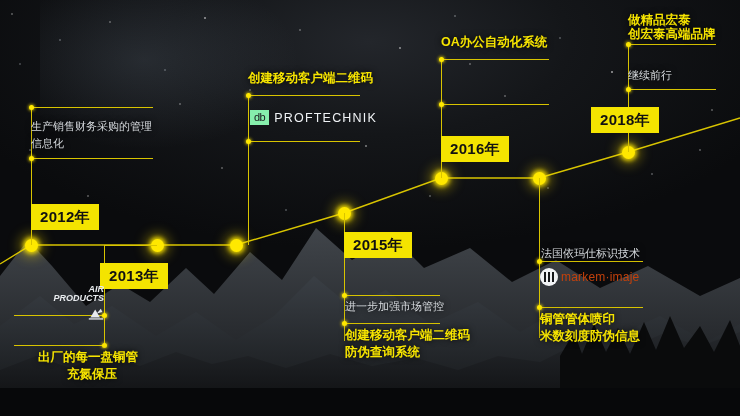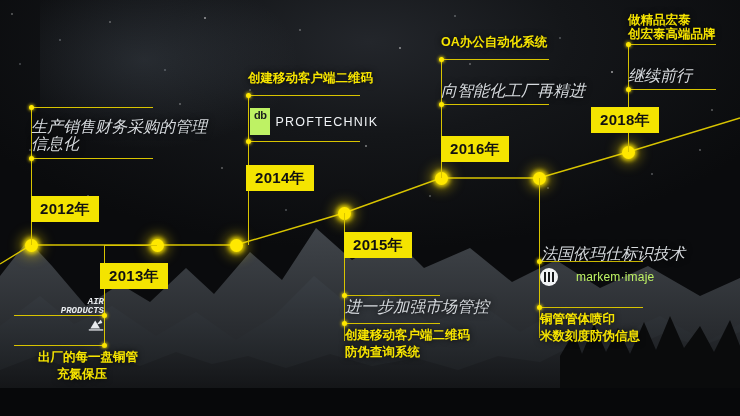--- a/index.html
+++ b/index.html
@@ -57,35 +57,35 @@
     background:#ffe800;box-shadow:0 0 4px 2px rgba(255,232,0,.85),0 0 12px 6px rgba(255,226,0,.35);}
   .dot{position:absolute;width:5px;height:5px;margin:-2.5px 0 0 -2.5px;border-radius:50%;
     background:#ffe800;box-shadow:0 0 3px 1px rgba(255,232,0,.6);}
   .vline{position:absolute;width:1px;background:#d8c400;}
   .hline{position:absolute;height:1px;background:#d8c400;}
   
   .year{position:absolute;background:#f4e400;color:#111;font-weight:bold;
     font-size:15px;line-height:1;padding:5px 9px 6px;letter-spacing:.3px;white-space:nowrap;}
   .head{position:absolute;color:#f6e400;font-weight:bold;font-size:12.5px;line-height:17px;
     white-space:nowrap;text-shadow:0 0 6px rgba(0,0,0,.9);}
-  .sub{position:absolute;color:#d6dade;font-size:16px;line-height:17px;white-space:nowrap;
-    text-shadow:0 0 6px rgba(0,0,0,.9);font-style:italic;}
+  .sub{position:absolute;color:#d6dade;font-size:11px;line-height:17px;white-space:nowrap;
+    text-shadow:0 0 6px rgba(0,0,0,.9);}
   .logotxt{position:absolute;color:#eef1f4;white-space:nowrap;}
   
-  .dbbox{display:inline-block;background:#bef264;color:#1a1c1e;font-weight:bold;font-size:11px;
-    padding:1px 4px 14px;line-height:12px;vertical-align:middle;letter-spacing:-.5px;}
+  .dbbox{display:inline-block;background:#86efac;color:#1a1c1e;font-weight:normal;font-size:11px;
+    padding:1px 4px 2px;line-height:12px;vertical-align:middle;letter-spacing:-.5px;}
   .pfname{font-size:12.5px;letter-spacing:1.2px;vertical-align:middle;margin-left:5px;color:#f0f3f6;}
   
   .ap{font-style:italic;font-weight:bold;font-size:9px;line-height:9px;color:#e8ebee;text-align:right;}
   .apmark{display:inline-block;width:16px;height:13px;vertical-align:middle;margin-left:4px;}
   
   .mi-circle{display:inline-block;width:18px;height:18px;border-radius:50%;background:#f1f3f5;
     position:relative;vertical-align:middle;}
   .mi-circle i{position:absolute;top:4px;width:2px;background:#16181a;display:block;}
-  .mi-name{font-size:12px;vertical-align:middle;margin-left:18px;color:#bef264;letter-spacing:.2px;}
+  .mi-name{font-size:12px;vertical-align:middle;margin-left:3px;color:#c2410c;letter-spacing:.2px;}
 </style>
 </head>
 <body>
 
 <div id="stage">
 
   <div class="sky"></div>
   <div class="nebula"></div>
   <div class="stars"></div>
 
@@ -134,73 +134,71 @@
   <div class="node" style="left:539px;top:178px"></div>
   <div class="node" style="left:628px;top:152px"></div>
 
   <div class="vline" style="left:31px;top:105px;height:140px"></div>
   <div class="hline" style="left:31px;top:107px;width:122px"></div>
   <div class="hline" style="left:31px;top:158px;width:122px"></div>
   <div class="dot" style="left:31px;top:107px"></div>
   <div class="dot" style="left:31px;top:158px"></div>
   <div class="sub" style="left:31px;top:118px">生产销售财务采购的管理</div>
   <div class="sub" style="left:31px;top:135px">信息化</div>
-  <div class="year" style="left:31px;top:196px">2012年</div>
+  <div class="year" style="left:31px;top:204px">2012年</div>
 
   <div class="vline" style="left:104px;top:245px;height:100px"></div>
   <div class="hline" style="left:104px;top:245px;width:53px"></div>
   <div class="hline" style="left:14px;top:315px;width:90px"></div>
   <div class="hline" style="left:14px;top:345px;width:90px"></div>
   <div class="dot" style="left:104px;top:315px"></div>
   <div class="dot" style="left:104px;top:345px"></div>
   <div class="year" style="left:100px;top:263px">2013年</div>
 
-  <div class="logotxt" style="left:18px;top:298px;width:86px;text-align:right;font-family:Liberation Mono, monospace;">
+  <div class="logotxt" style="left:18px;top:285px;width:86px;text-align:right;">
     <span class="ap">
       <span style="display:block">AIR</span>
       <span style="display:block">PRODUCTS</span>
     </span><span class="apmark">
       <svg viewBox="0 0 20 16" width="16" height="13">
         <path d="M3 13 L9 3 L15 13 Z" fill="#e8ebee"></path>
         <rect x="1" y="14" width="18" height="1.6" fill="#e8ebee"></rect>
         <path d="M11 8 L16 2 L18 6 Z" fill="#e8ebee"></path>
       </svg></span>
   </div>
   <div class="head" style="left:38px;top:349px">出厂的每一盘铜管</div>
-  <div class="head" style="left:57px;top:366px">充氮保压</div>
+  <div class="head" style="left:67px;top:366px">充氮保压</div>
 
   <div class="vline" style="left:248px;top:93px;height:152px"></div>
   <div class="hline" style="left:248px;top:95px;width:112px"></div>
   <div class="hline" style="left:248px;top:141px;width:112px"></div>
   <div class="dot" style="left:248px;top:95px"></div>
   <div class="dot" style="left:248px;top:141px"></div>
   <div class="head" style="left:248px;top:87px;transform:translateY(-100%)">创建移动客户端二维码</div>
 
   <div class="logotxt" style="left:250px;top:108px">
     <span class="dbbox">db</span><span class="pfname">PROFTECHNIK</span>
   </div>
-  <div class="year" style="left:246px;top:165px">2014年</div>
 
   <div class="vline" style="left:344px;top:213px;height:128px"></div>
   <div class="hline" style="left:344px;top:295px;width:96px"></div>
   <div class="hline" style="left:344px;top:323px;width:96px"></div>
   <div class="dot" style="left:344px;top:295px"></div>
   <div class="dot" style="left:344px;top:323px"></div>
   <div class="year" style="left:344px;top:232px">2015年</div>
   <div class="sub" style="left:345px;top:298px">进一步加强市场管控</div>
   <div class="head" style="left:345px;top:327px">创建移动客户端二维码</div>
   <div class="head" style="left:345px;top:344px">防伪查询系统</div>
 
   <div class="vline" style="left:441px;top:57px;height:121px"></div>
   <div class="hline" style="left:441px;top:59px;width:108px"></div>
   <div class="hline" style="left:441px;top:104px;width:108px"></div>
   <div class="dot" style="left:441px;top:59px"></div>
   <div class="dot" style="left:441px;top:104px"></div>
   <div class="head" style="left:441px;top:51px;transform:translateY(-100%)">OA办公自动化系统</div>
-  <div class="sub" style="left:441px;top:82px">向智能化工厂再精进</div>
   <div class="year" style="left:441px;top:136px">2016年</div>
 
   <div class="vline" style="left:539px;top:178px;height:160px"></div>
   <div class="hline" style="left:539px;top:261px;width:104px"></div>
   <div class="hline" style="left:539px;top:307px;width:104px"></div>
   <div class="dot" style="left:539px;top:261px"></div>
   <div class="dot" style="left:539px;top:307px"></div>
   <div class="sub" style="left:541px;top:245px">法国依玛仕标识技术</div>
 
   <div class="logotxt" style="left:540px;top:267px">

